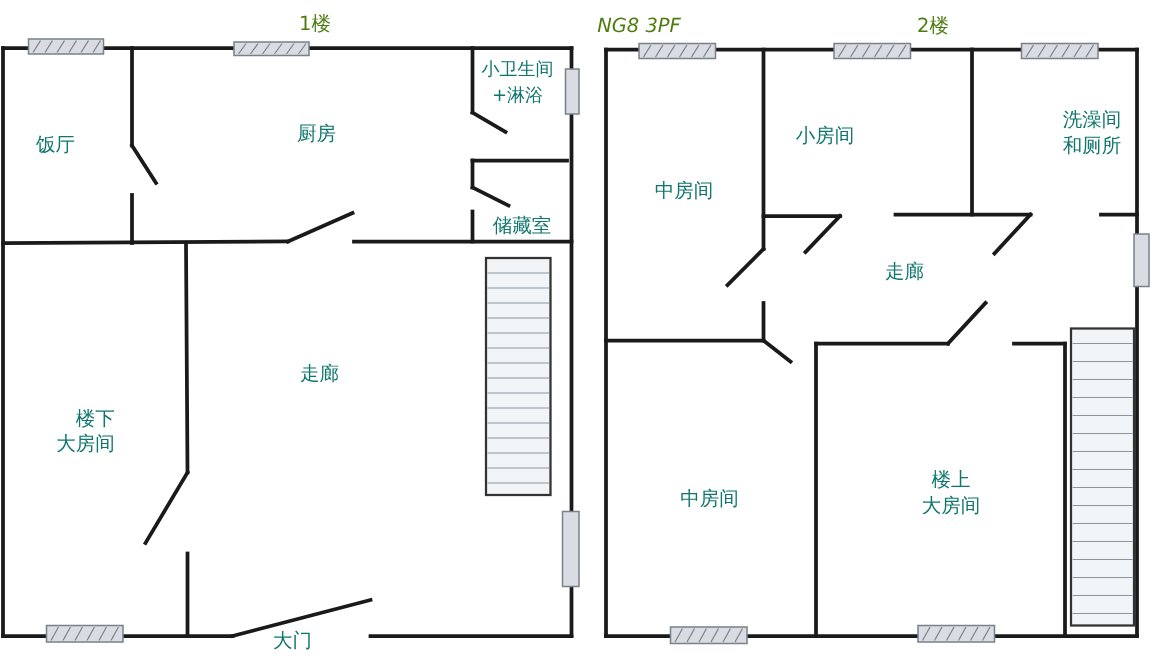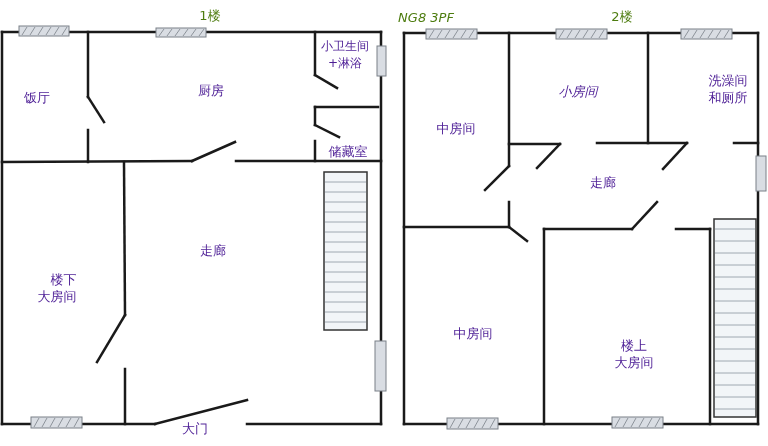--- a/index.html
+++ b/index.html
@@ -1,18 +1,18 @@
 <!DOCTYPE html>
 <html><head>
 <meta charset="utf-8">
 <style>
   html,body{margin:0;padding:0;background:#fff;}
   body{width:768px;height:446px;position:relative;overflow:hidden;font-family:"DejaVu Sans","Liberation Sans",sans-serif;}
   svg{position:absolute;left:0;top:0;}
-  .lbl{position:absolute;font-size:13px;color:#4c1d95;text-align:center;line-height:17px;white-space:pre-line;transform:translate(-50%,-50%);}
+  .lbl{position:absolute;font-size:13px;color:#0f766e;text-align:center;line-height:17px;white-space:pre-line;transform:translate(-50%,-50%);}
   .title{position:absolute;font-size:13px;color:#4d7c0f;transform:translate(-50%,0);}
 </style>
 </head>
 <body>
 
 <svg width="768" height="446">
   <g stroke="#1a1a1a" stroke-width="2.5" fill="none" stroke-linecap="square">
 
     <polyline points="2,32 2,424"></polyline>
     <line x1="2" y1="32" x2="381" y2="32"></line>
@@ -183,19 +183,19 @@
 <div class="lbl" style="left:211px;top:90px;">厨房</div>
 <div class="lbl" style="left:345px;top:55px;font-size:12px;">小卫生间
 +淋浴</div>
 <div class="lbl" style="left:348px;top:151px;">储藏室</div>
 <div class="lbl" style="left:213px;top:250px;">走廊</div>
 <div class="lbl" style="left:57px;top:288px;text-align:right;">楼下
 大房间</div>
 <div class="lbl" style="left:195px;top:428px;">大门</div>
 
 <div class="lbl" style="left:456px;top:128px;">中房间</div>
-<div class="lbl" style="left:578px;top:91px;font-style:italic;">小房间</div>
+<div class="lbl" style="left:550px;top:91px;">小房间</div>
 <div class="lbl" style="left:728px;top:89px;">洗澡间
 和厕所</div>
 <div class="lbl" style="left:603px;top:182px;">走廊</div>
 <div class="lbl" style="left:473px;top:333px;">中房间</div>
-<div class="lbl" style="left:634px;top:329px;margin-top:25px;">楼上
+<div class="lbl" style="left:634px;top:329px;">楼上
 大房间</div>
 
 </body></html>

